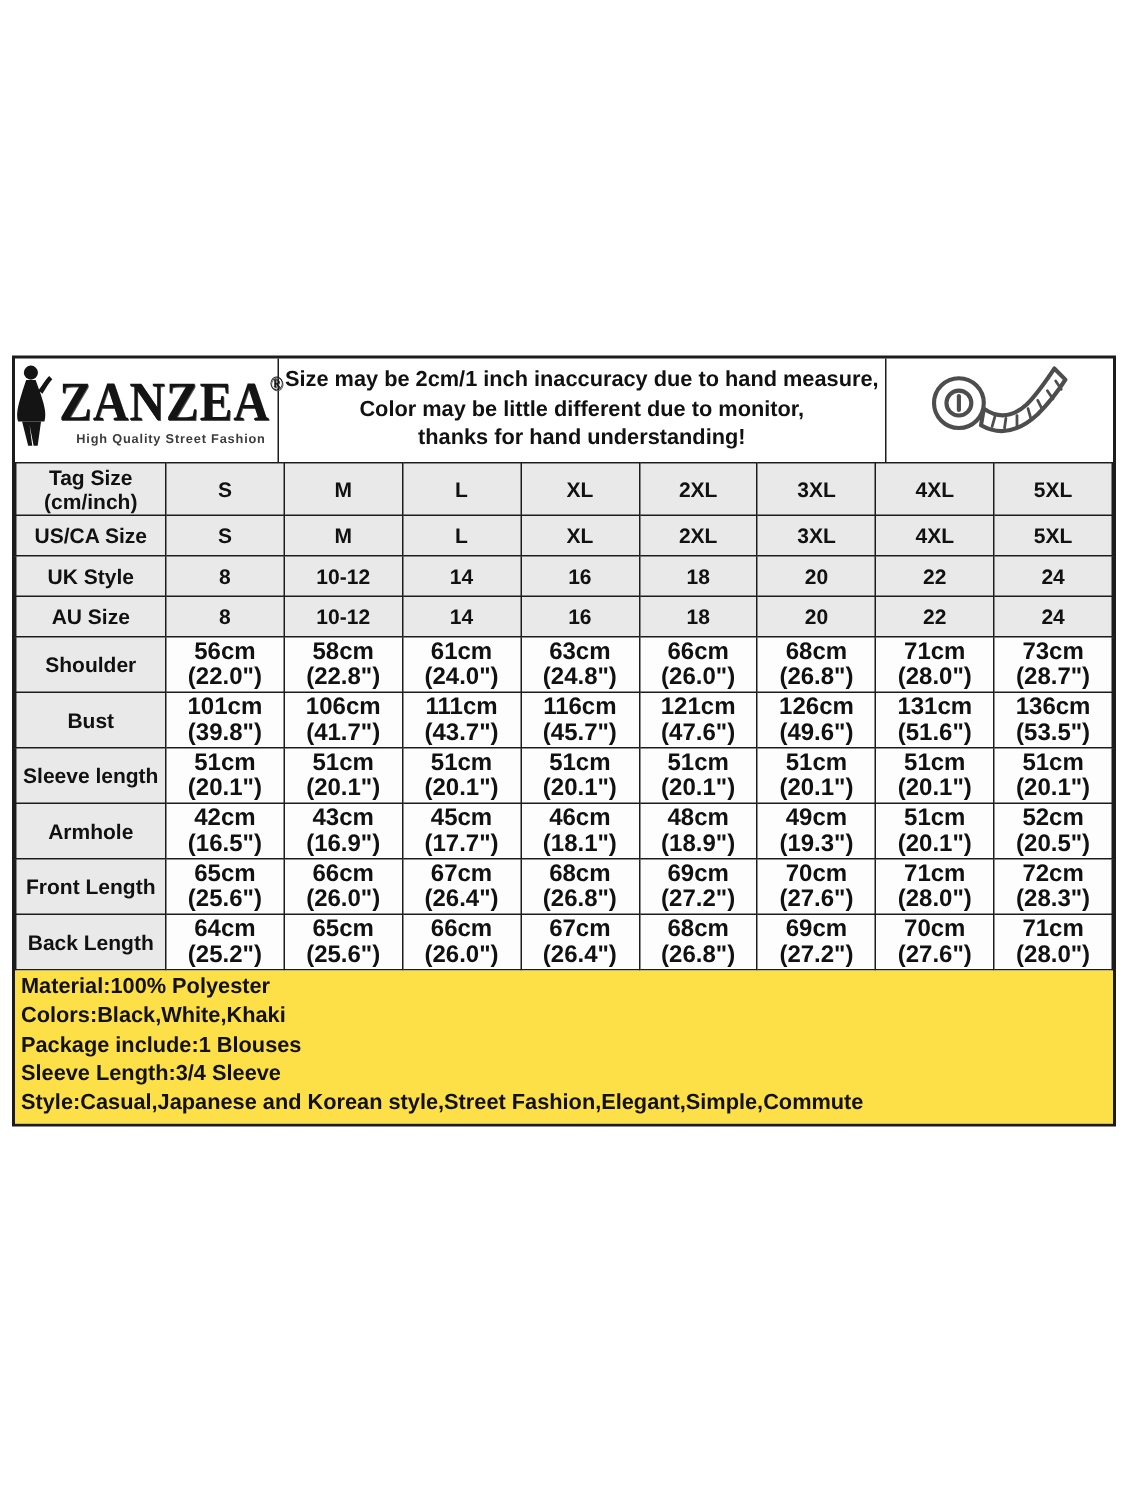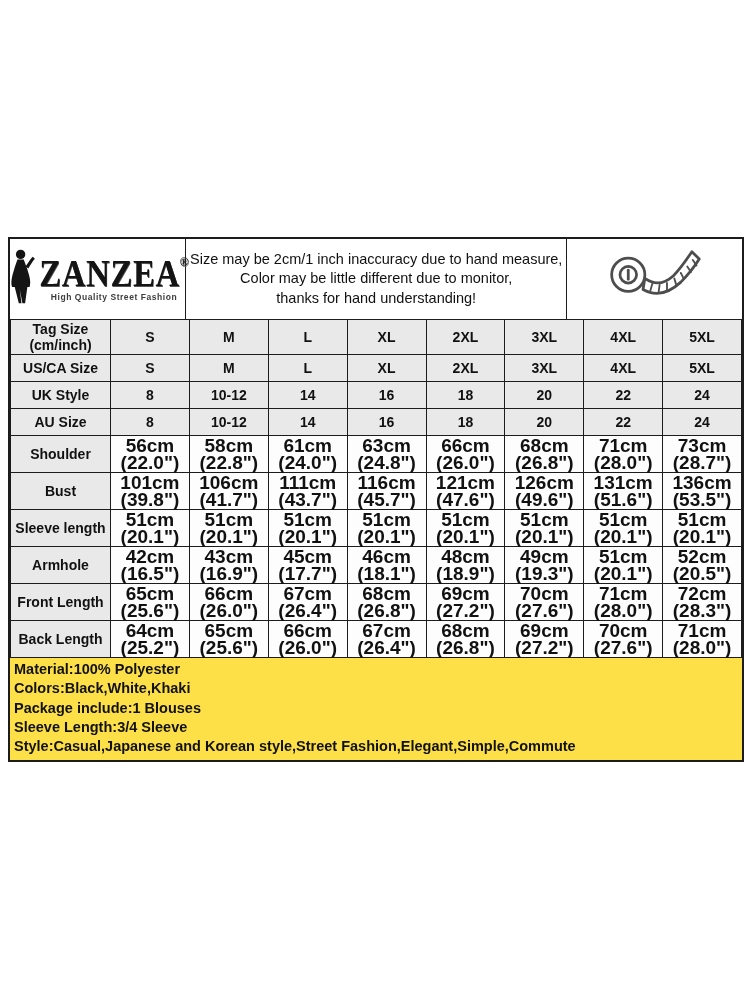--- a/index.html
+++ b/index.html
@@ -10,47 +10,47 @@
   body{
     width:750px; height:1000px; position:relative;
     font-family:"Liberation Sans","DejaVu Sans",sans-serif; color:var(--text);
   }
   .sheet{position:absolute; inset:0; background:#fff;}
   .chart-box{
     position:absolute; left:8px; top:237px; width:736px;
     border:2px solid var(--border); background:#fff;
   }
   
-  .hdr{display:flex; height:80px;}
+  .hdr{display:flex; height:69px;}
   .hdr-cell{display:flex; align-items:center; justify-content:center;}
   .logo-cell{width:176px; border-right:1px solid var(--border); gap:2px; padding:2px;}
   .notice-cell{flex:1; border-right:1px solid var(--border); flex-direction:column; padding:2px 4px;}
   .tape-cell{width:176px;}
   .logo-text{display:flex; flex-direction:column; align-items:center; line-height:1;}
   .brand{
     font-family:"Liberation Serif","DejaVu Serif",serif; font-weight:700;
     font-size:33px; letter-spacing:0.5px; color:#141414;
     transform:scaleY(1.12); transform-origin:center;
     text-shadow:0.5px 0.5px 0 #555;
   }
   .brand sup{font-size:12px; font-weight:700; vertical-align:18px; letter-spacing:0;}
   .tagline{font-size:8.5px; font-weight:700; letter-spacing:0.55px; color:#3c3c3c; margin-top:2px; white-space:nowrap;text-align:center;}
-  .notice-line{font-size:14.5px; font-weight:400; line-height:19.5px; text-align:center; white-space:nowrap;}
+  .notice-line{font-size:14.5px; font-weight:700; line-height:19.5px; text-align:center; white-space:nowrap;}
   
   table.size-table{width:100%; border-collapse:collapse; table-layout:fixed;}
   .size-table th,.size-table td{
     border:1px solid var(--border); text-align:center; vertical-align:middle;
     font-weight:700; padding:0;
   }
   .size-table th{background:var(--gray); font-size:14px; line-height:16px;}
   tr.size-row{height:27px;}
   tr.size-row.tall{height:35px;}
   tr.size-row td{background:var(--gray); font-size:14px;}
   tr.measure-row{height:37px;margin-top:44px;}
-  tr.measure-row td{background:var(--white-cell); font-size:19px; line-height:17px;}
+  tr.measure-row td{background:var(--white-cell); font-size:16px; line-height:17px;}
   
   .details{padding:2px 4px 4px 4px; background:#fde047;}
   .detail-line{font-size:14.5px; font-weight:700; line-height:19.3px; white-space:nowrap;}
   .icon{display:block;}
 </style>
 </head>
 <body>
 
 <div class="sheet">
   <div class="chart-box">

